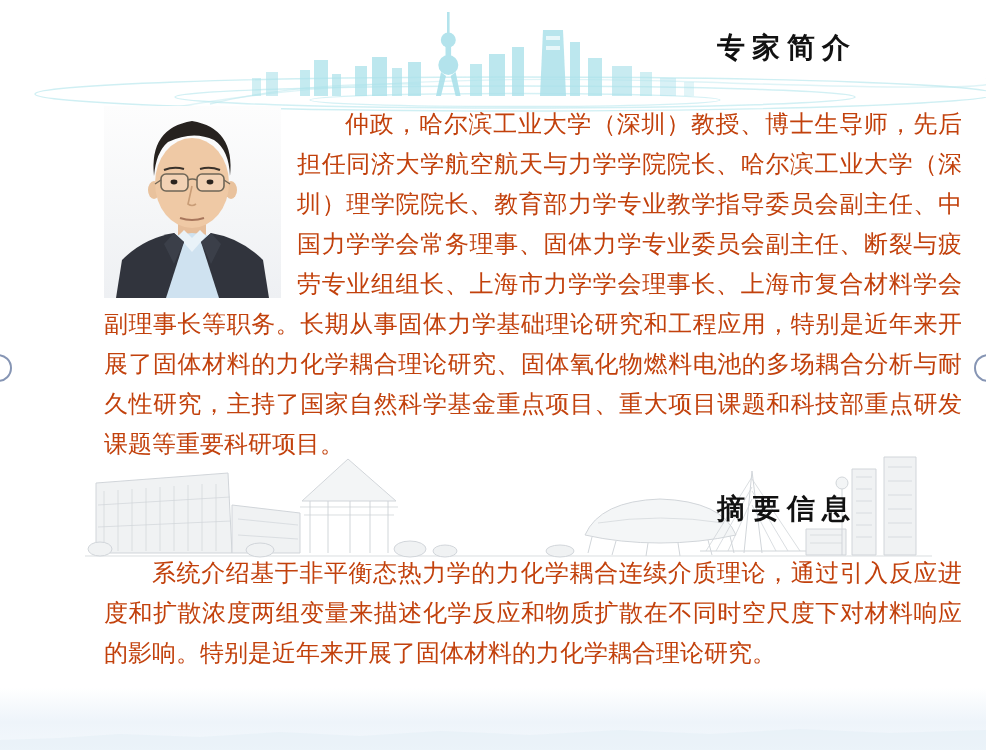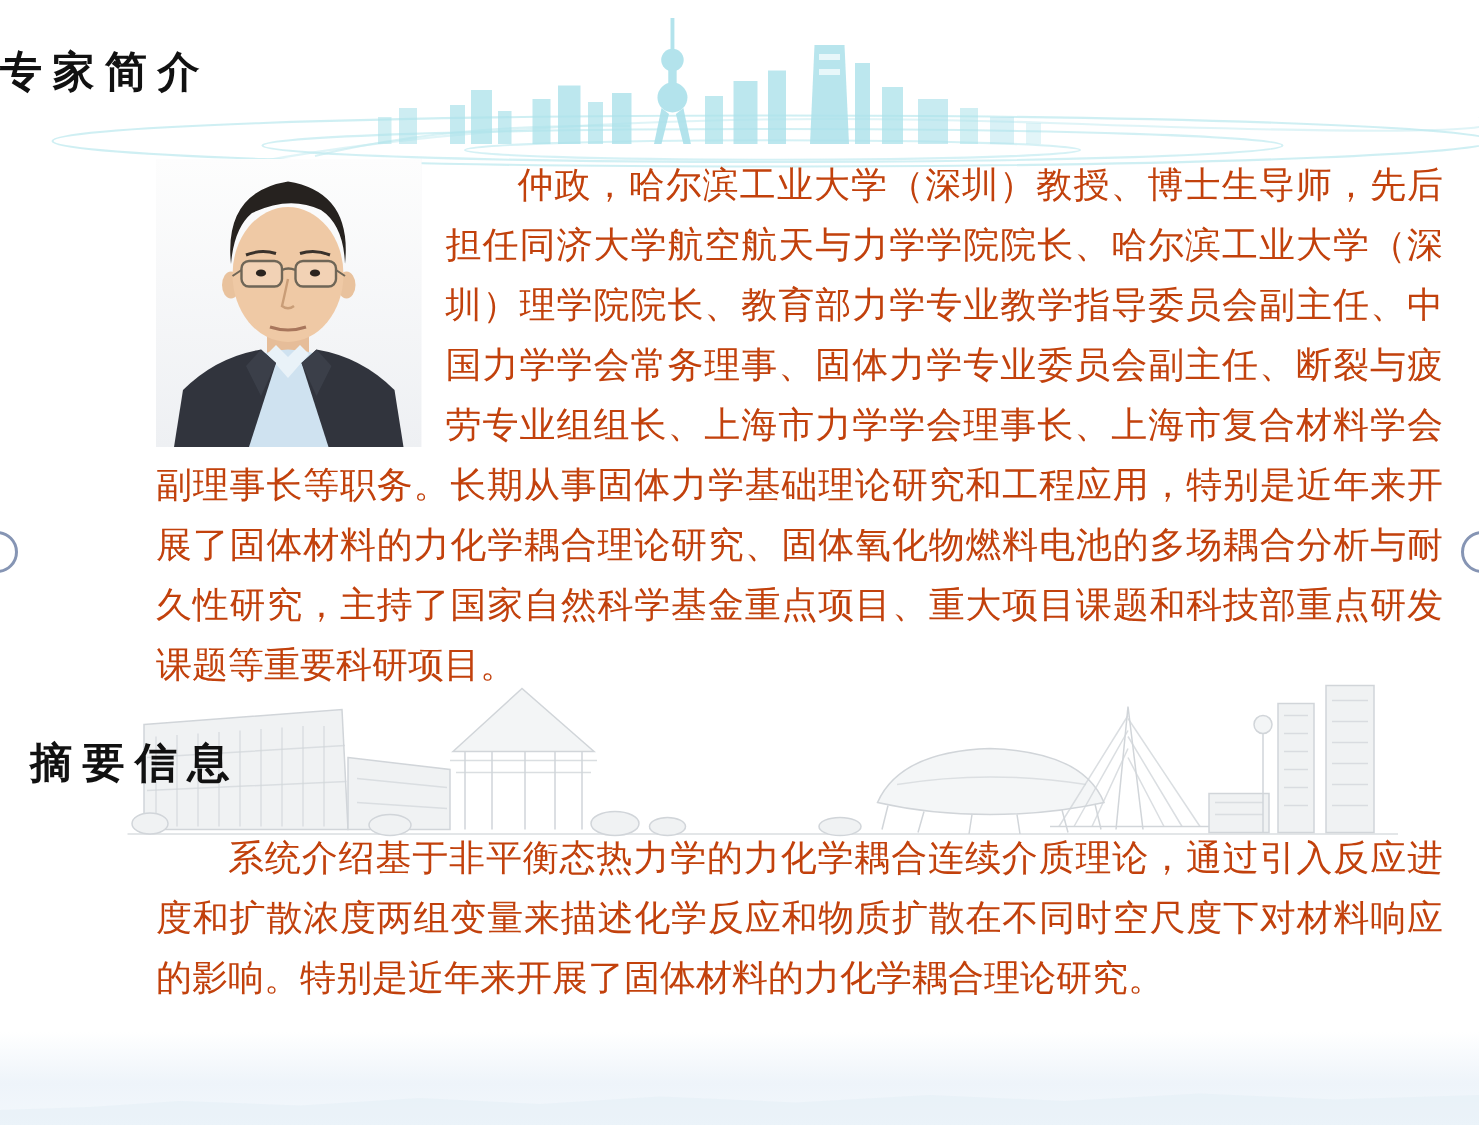--- a/index.html
+++ b/index.html
@@ -9,26 +9,26 @@
     font-family:"DejaVu Serif","Liberation Serif",serif;
     color:#1c1c1c;
   }
   .layer{position:absolute;left:0;top:0;}
 
   
   #top-deco{width:986px;height:125px;pointer-events:none;}
 
   
   .section-title{
-    position:absolute;left:0;width:857px;text-align:left;
+    position:absolute;left:0;width:857px;text-align:right;
     font-weight:bold;font-size:28px;letter-spacing:7px;color:#111111;
     line-height:34px;
   }
   #expert-title{top:31px;}
-  #abstract-title{top:492px;padding-left:20px;}
+  #abstract-title{top:492px;}
 
   
   #bio-block{
     position:absolute;left:104px;top:104px;width:858px;
   }
   #photo-frame{
     float:left;width:177px;height:192px;margin:2px 16px 6px 0;
     background:#f7f8f9;
   }
   #photo-frame svg{display:block;}

